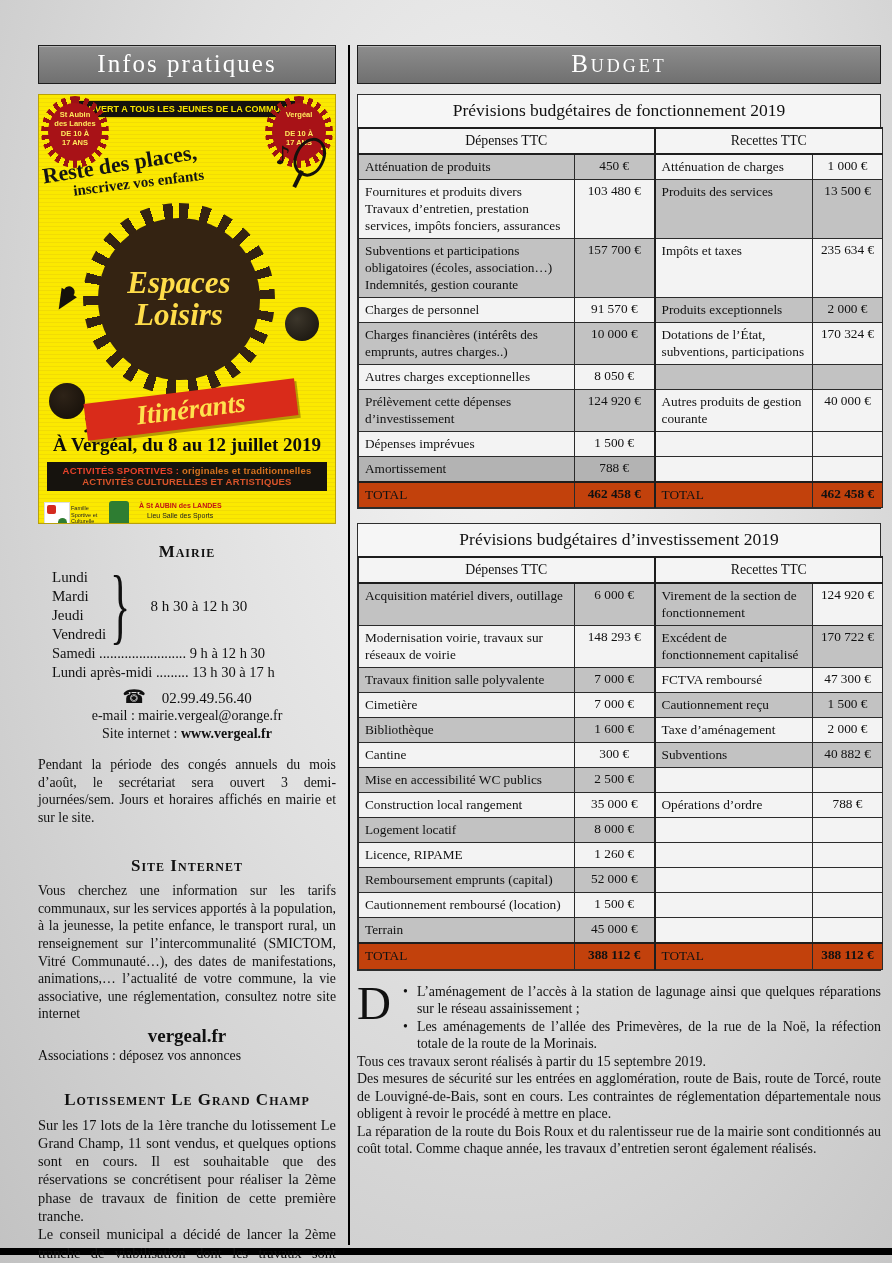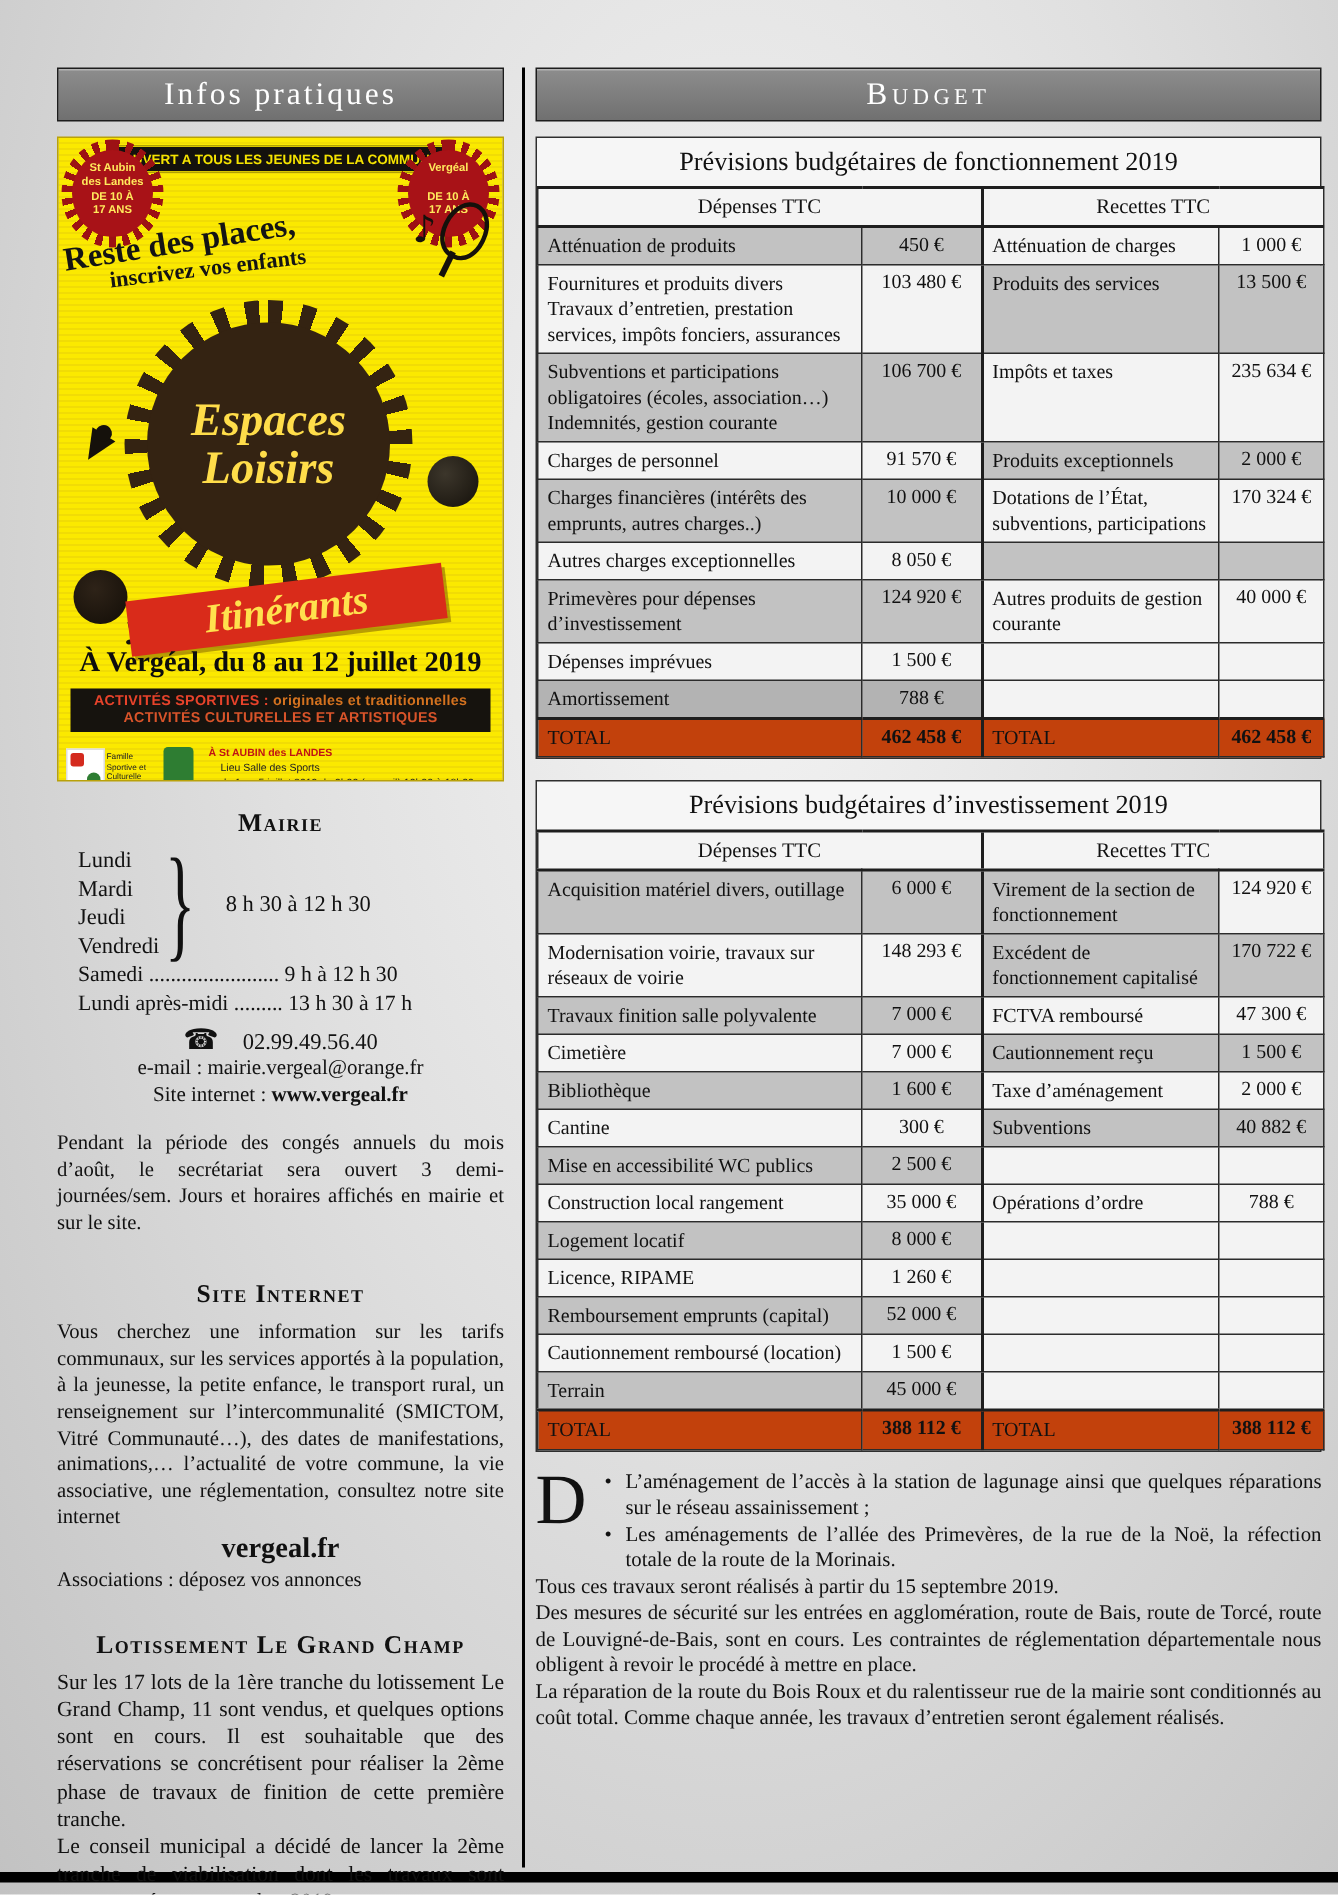--- a/index.html
+++ b/index.html
@@ -8,21 +8,21 @@
     background:radial-gradient(ellipse at 55% 30%, #f4f4f4 0%, #e0e0e0 45%, #c2c2c2 100%);
     font-family:"Liberation Serif",serif;color:#111;
   }
   .vdiv{position:absolute;left:348px;top:45px;width:2px;height:1200px;background:#000;}
   .bottombar{position:absolute;left:0;top:1248px;width:892px;height:7px;background:#000;}
   .col-left{position:absolute;left:38px;top:45px;width:298px;}
   .col-right{position:absolute;left:357px;top:45px;width:524px;}
 
   .hdr{
     background:linear-gradient(#8d8d8d,#707070);color:#fff;text-align:center;
-    font-size:21px;letter-spacing:2px;padding:4px 0 5px;border:1px solid #1d1d1d;
+    font-size:25px;letter-spacing:2px;padding:4px 0 5px;border:1px solid #1d1d1d;
     box-shadow:inset 0 1px 0 rgba(255,255,255,.35);
   }
   .hdr.sc{font-variant:small-caps;letter-spacing:3px;}
 
   
   .poster{position:relative;margin-top:10px;height:428px;overflow:hidden;border:1px solid #b9a10a;
     background:repeating-linear-gradient(180deg,#fbe900 0 3px,#f1dc05 3px 4px);}
   .pbanner{position:absolute;top:5px;left:50%;transform:translateX(-50%);background:#14110d;color:#f5e300;
     font:bold 9px "Liberation Sans",sans-serif;padding:3px 9px;white-space:nowrap;border:1px solid #d8c500;}
   .star{position:absolute;}
@@ -239,21 +239,21 @@
       <tr>
             <td class="lbl w">Fournitures et produits divers
 Travaux d’entretien, prestation services, impôts fonciers, assurances</td>
             <td class="val w">103 480 €</td>
             <td class="lbl g rsep">Produits des services</td>
             <td class="val g">13 500 €</td>
           </tr>
       <tr>
             <td class="lbl g">Subventions et participations obligatoires (écoles, association…)
 Indemnités, gestion courante</td>
-            <td class="val g">106 700 €</td>
+            <td class="val g">157 700 €</td>
             <td class="lbl w rsep">Impôts et taxes</td>
             <td class="val w">235 634 €</td>
           </tr>
       <tr>
             <td class="lbl w">Charges de personnel</td>
             <td class="val w">91 570 €</td>
             <td class="lbl g rsep">Produits exceptionnels</td>
             <td class="val g">2 000 €</td>
           </tr>
       <tr>
@@ -262,21 +262,21 @@
             <td class="lbl w rsep">Dotations de l’État, subventions, participations</td>
             <td class="val w">170 324 €</td>
           </tr>
       <tr>
             <td class="lbl w">Autres charges exceptionnelles</td>
             <td class="val w">8 050 €</td>
             <td class="lbl g rsep"></td>
             <td class="val g"></td>
           </tr>
       <tr>
-            <td class="lbl g">Primevères pour dépenses d’investissement</td>
+            <td class="lbl g">Prélèvement cette dépenses d’investissement</td>
             <td class="val g">124 920 €</td>
             <td class="lbl w rsep">Autres produits de gestion courante</td>
             <td class="val w">40 000 €</td>
           </tr>
       <tr>
             <td class="lbl w">Dépenses imprévues</td>
             <td class="val w">1 500 €</td>
             <td class="lbl w rsep"></td>
             <td class="val w"></td>
           </tr>

